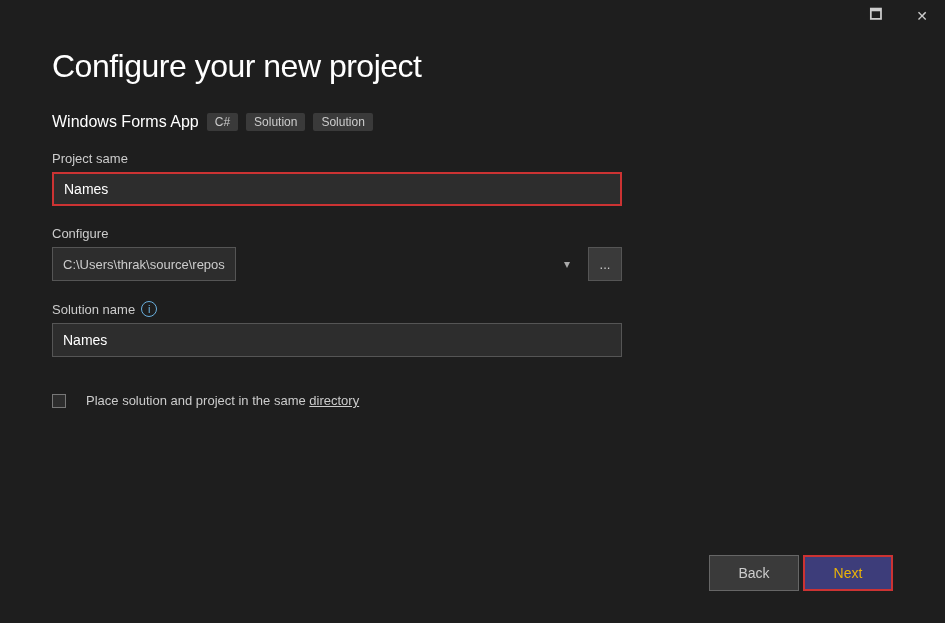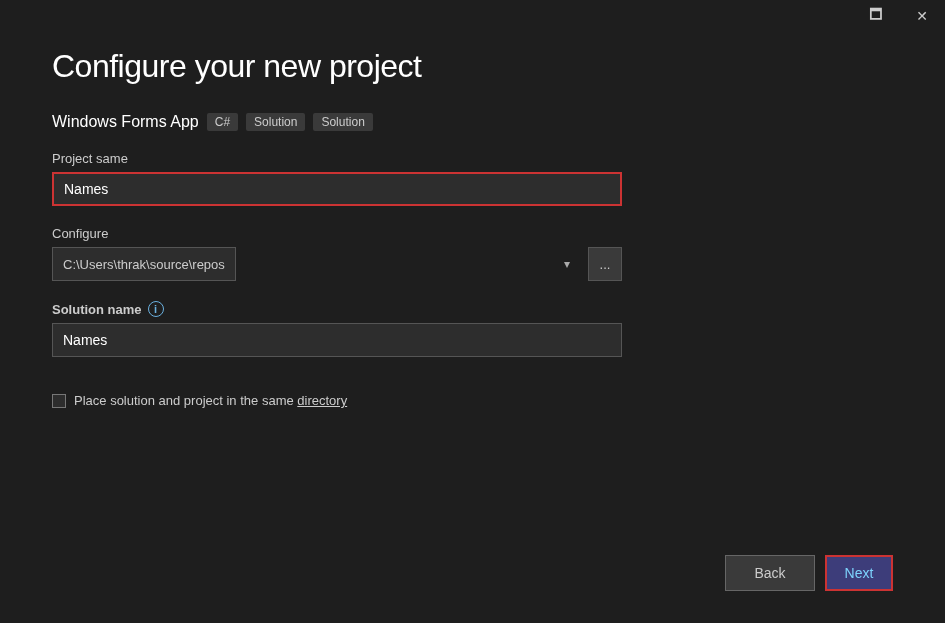--- a/index.html
+++ b/index.html
@@ -154,21 +154,20 @@
       display: flex;
       align-items: center;
       justify-content: center;
     }
 
     .solution-label-row {
       display: flex;
       align-items: center;
       gap: 6px;
       margin-bottom: 6px;
-      font-weight: bold;
     }
 
     .info-icon {
       width: 16px;
       height: 16px;
       border: 1px solid #6ab0de;
       border-radius: 50%;
       color: #6ab0de;
       font-size: 11px;
       display: flex;
@@ -184,21 +183,21 @@
       border: 1px solid #555;
       color: #ffffff;
       font-size: 14px;
       padding: 0 10px;
       outline: none;
     }
 
     .checkbox-row {
       display: flex;
       align-items: flex-end;
-      gap: 8px;
+      gap: 20px;
       margin-top: 16px;
     }
 
     .checkbox-input {
       width: 14px;
       height: 14px;
       background: #2d2d2d;
       border: 1px solid #777;
       cursor: pointer;
       appearance: none;
@@ -212,40 +211,40 @@
 
     .checkbox-label .underline {
       text-decoration: underline;
     }
 
     .footer {
       margin-top: auto;
       display: flex;
       justify-content: flex-end;
       align-items: center;
-      gap: 10px;
+      gap: 4px;
       padding-top: 20px;
     }
 
     .btn-back {
       width: 90px;
       height: 36px;
       background: #3a3a3a;
       border: 1px solid #666;
       color: #cccccc;
       font-size: 14px;
       cursor: pointer;
     }
 
     .btn-next {
-      width: 68px;
+      width: 90px;
       height: 36px;
       background: #3d3d7a;
       border: 2px solid #cc3333;
-      color: #7dd3fc;
+      color: #eab308;
       font-size: 14px;
       cursor: pointer;
     }
   </style>
 </head>
 <body>
 
 <div class="title-bar">
   <button class="title-bar-btn">🗖</button>
   <button class="title-bar-btn close">✕</button>

